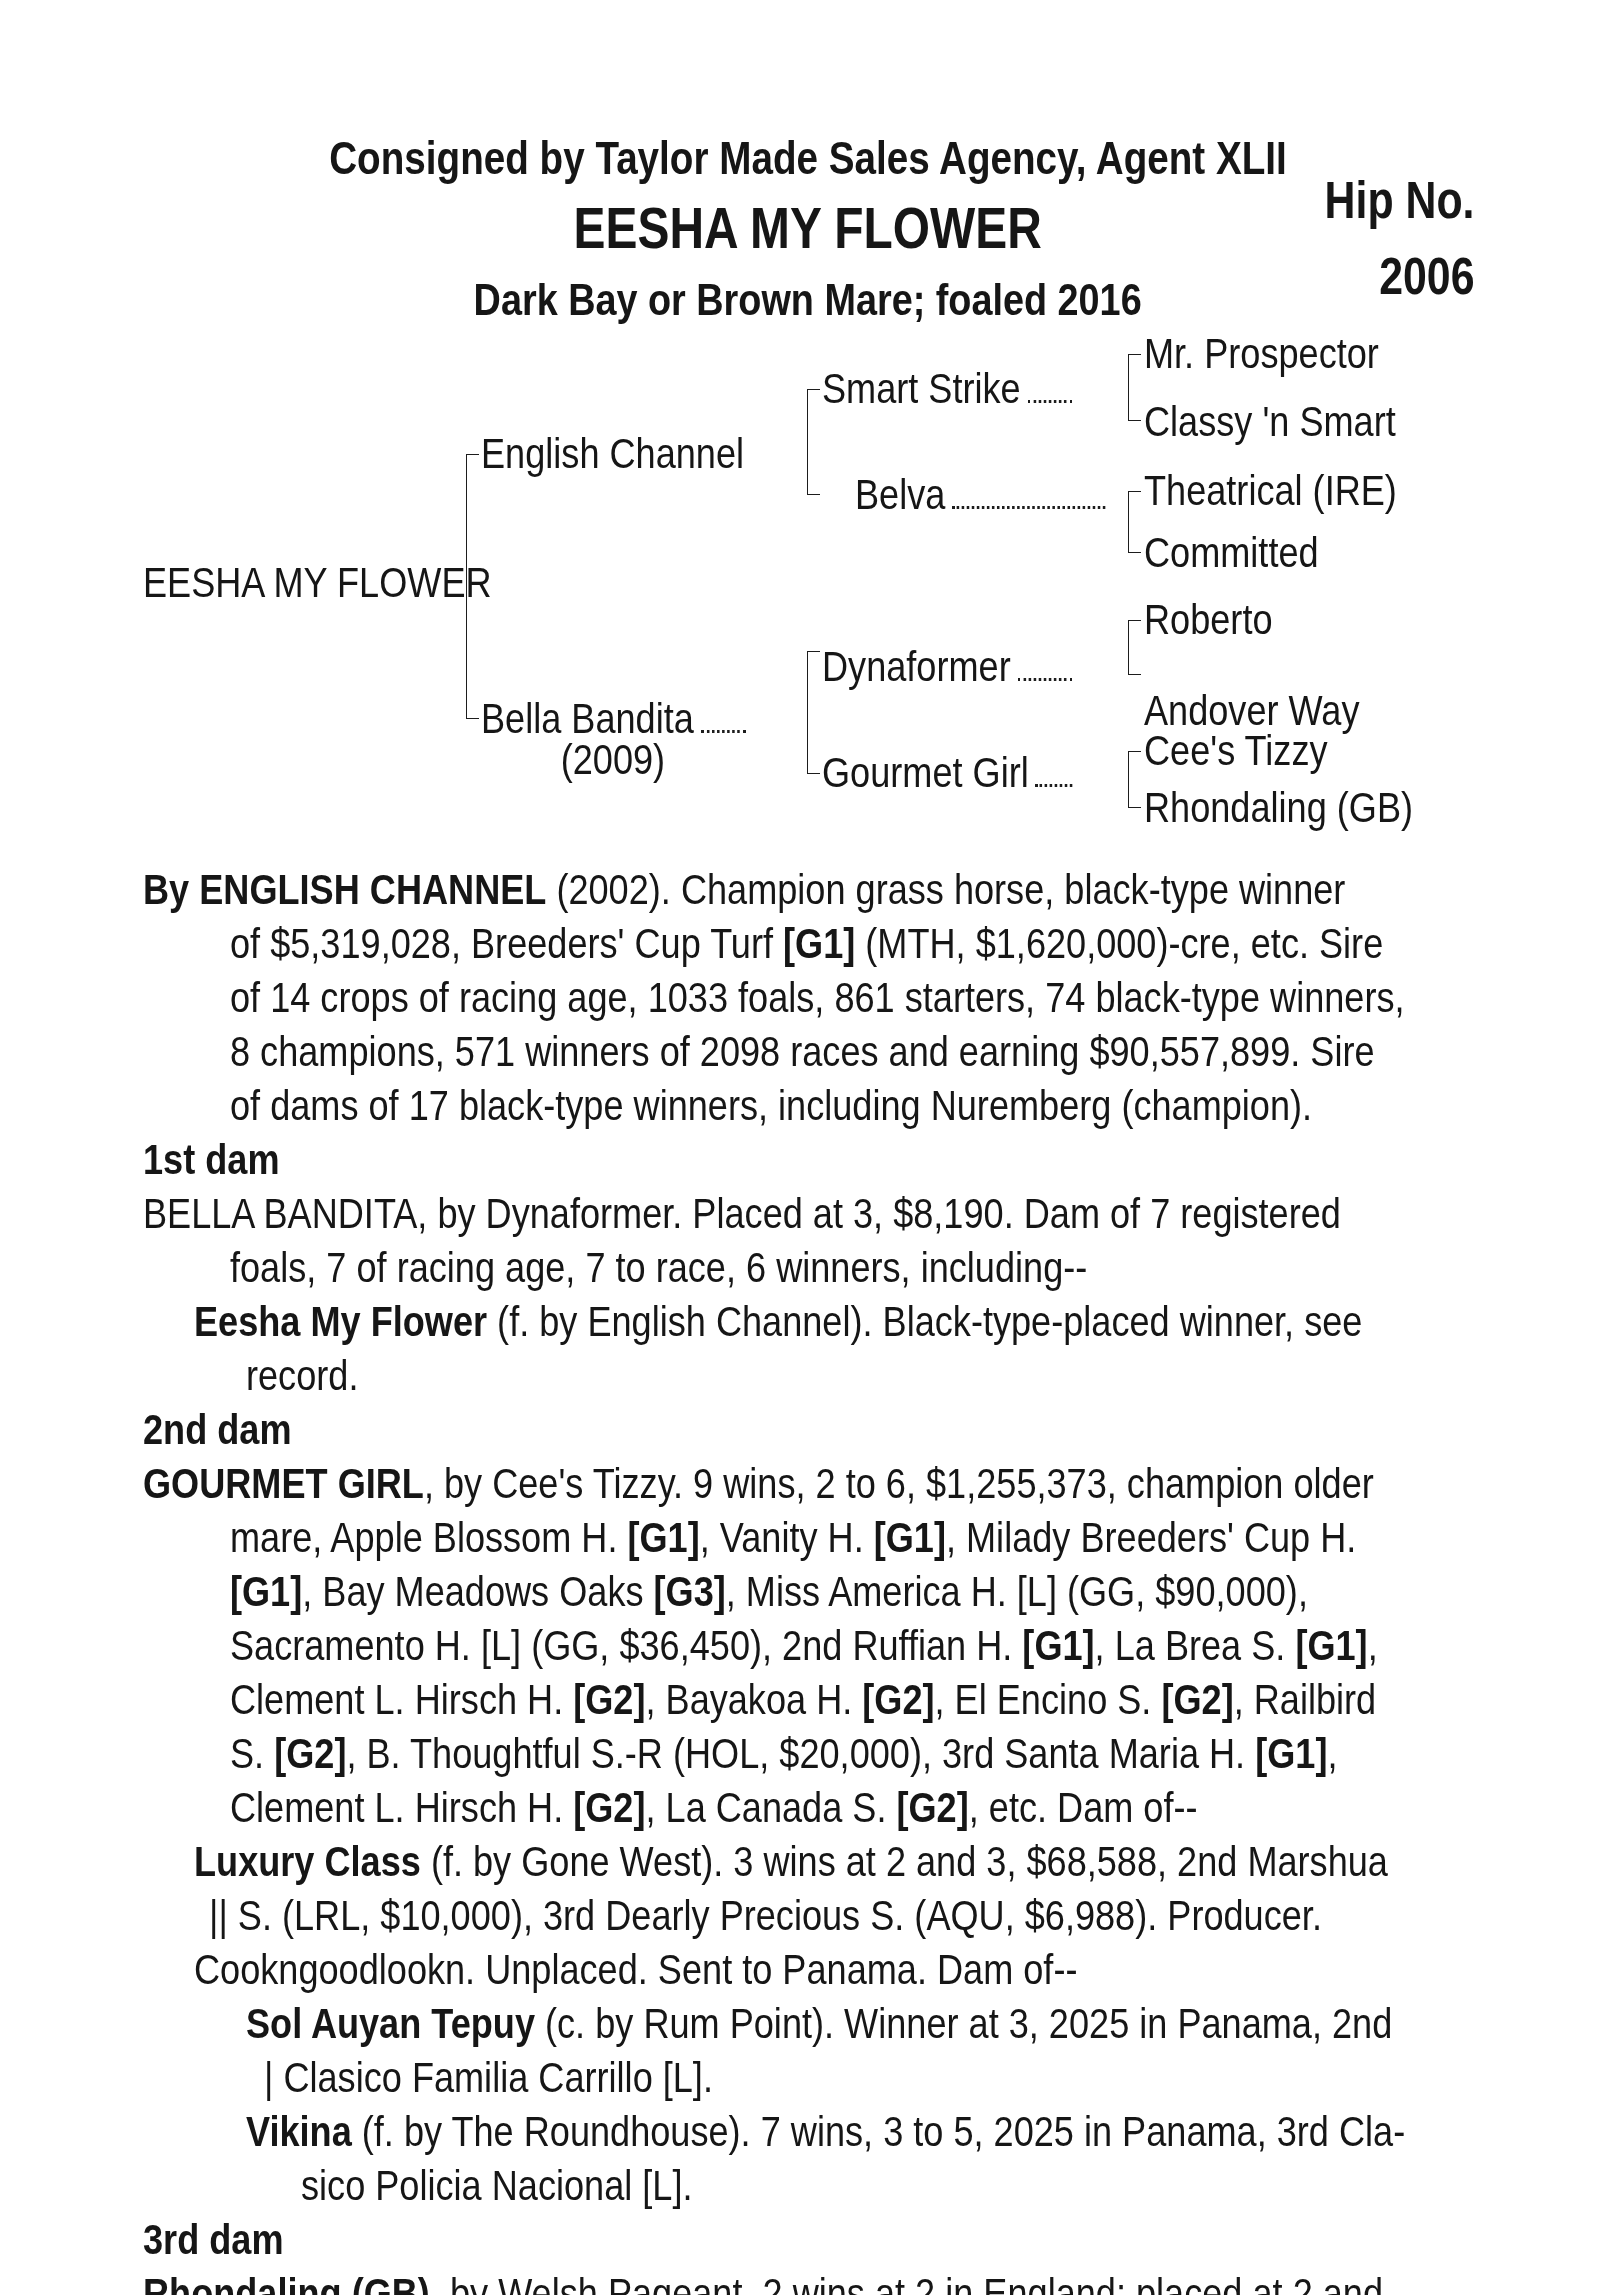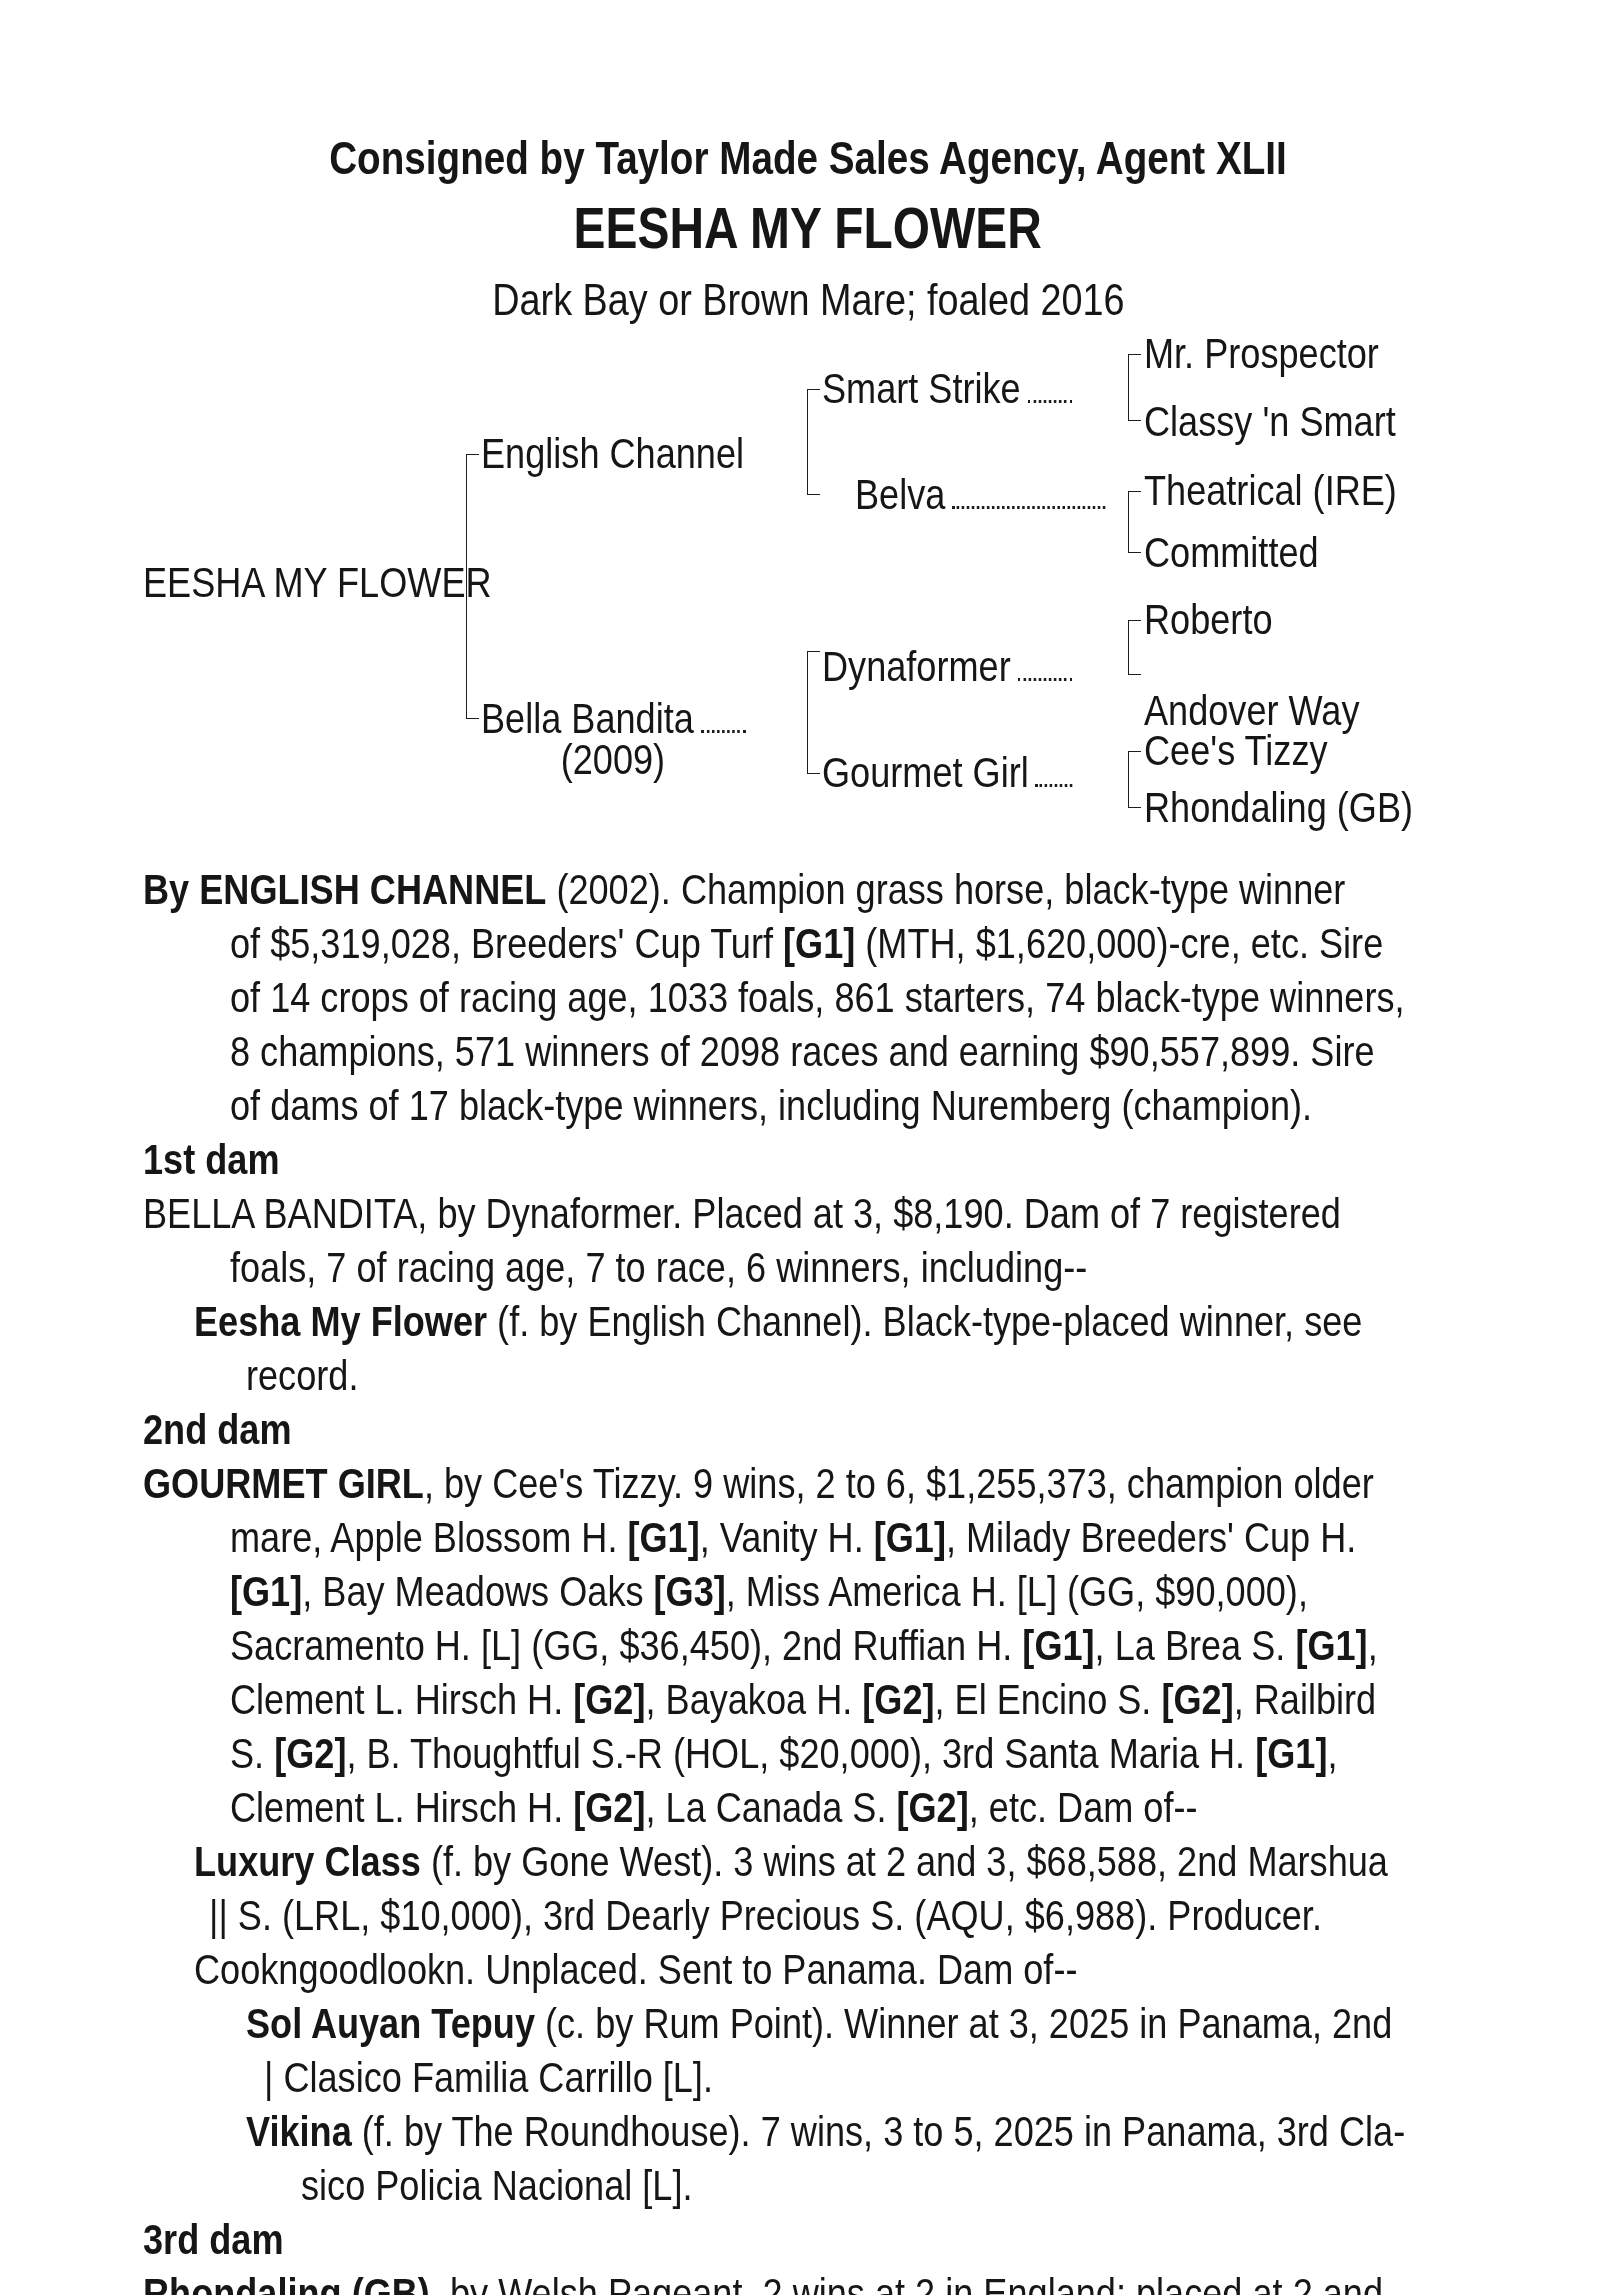--- a/index.html
+++ b/index.html
@@ -13,21 +13,21 @@
 
   .b{font-weight:700;}
   .r{font-weight:400;}
 
   
   .consignor{position:absolute;left:0;right:0;top:92px;text-align:center;
              font-size:46px;font-weight:700;line-height:53px;margin-top:40px;}
   .title    {position:absolute;left:0;right:0;top:197px;text-align:center;
              font-size:57px;font-weight:700;line-height:62px;}
   .subtitle {position:absolute;left:0;right:0;top:274px;text-align:center;
-             font-size:45px;font-weight:400;line-height:51px;}
+             font-size:45px;font-weight:700;line-height:51px;}
   .barn{position:absolute;left:143px;top:163px;font-size:51px;font-weight:700;}
   .barn div{line-height:76px;}
   .hip {position:absolute;right:142px;top:163px;font-size:51px;font-weight:700;text-align:right;}
   .hip div{line-height:76px;}
 
   
   .ped{position:absolute;left:0;top:0;font-size:43px;}
   .pe{position:absolute;height:53px;display:flex;align-items:center;}
   .pedrow{display:flex;align-items:center;}
   .ld{flex:1;height:0;border-bottom:3.2px dotted #1d1d1d;margin:25px 4.6px 0 8.3px;}
@@ -50,20 +50,24 @@
   .m2 {padding-left:121px;}
 </style>
 </head>
 <body>
 
 <div class="page">
 
   <div class="consignor"><span class="icond">Consigned by Taylor Made Sales Agency, Agent XLII</span></div>
 
 
+  <div class="hip">
+    <div><span class="rcond">Hip No.</span></div>
+    <div><span class="rcond">2006</span></div>
+  </div>
 
   <div class="title"><span class="icond">EESHA MY FLOWER</span></div>
   <div class="subtitle"><span class="icond">Dark Bay or Brown Mare; foaled 2016</span></div>
 
   <div class="ped">
 
     <div class="br" style="left:466px;top:454px;height:265px;"></div>
     <div class="br" style="left:807px;top:389px;height:106px;"></div>
     <div class="br" style="left:807px;top:651px;height:123px;"></div>
     <div class="br" style="left:1128px;top:354px;height:67px;"></div>

